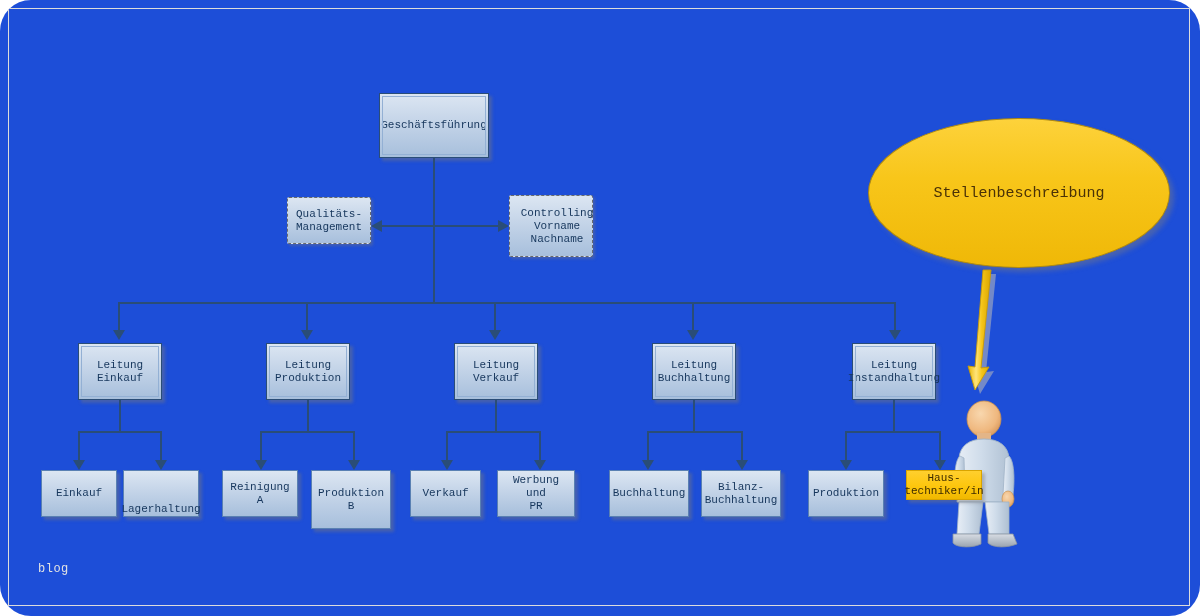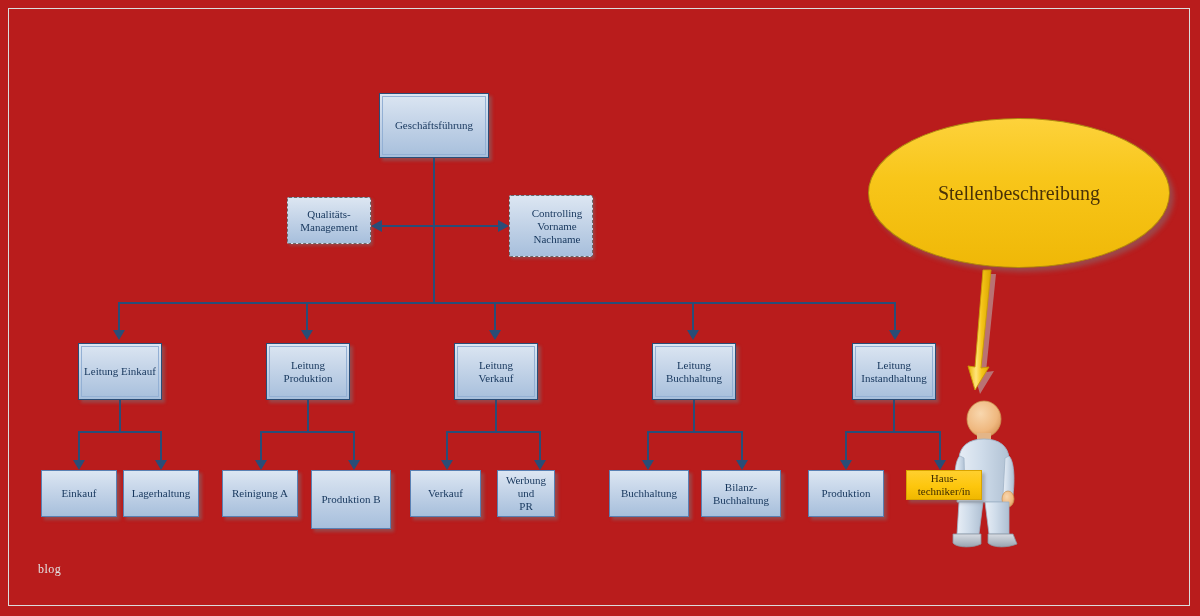--- a/index.html
+++ b/index.html
@@ -4,23 +4,24 @@
 <style>
   html, body {
     margin: 0;
     padding: 0;
     background: #ffffff;
   }
   #canvas {
     position: relative;
     width: 1200px;
     height: 616px;
-    background: #b91c1c;
-    font-family: Liberation Serif, serif;
+    background: #1d4ed8;
+    font-family: Liberation Mono, monospace;
     overflow: hidden;
+    border-radius: 31px;
   }
   #frame {
     position: absolute;
     left: 8px;
     top: 8px;
     width: 1182px;
     height: 598px;
     border: 1px solid #dcdcdc;
     box-sizing: border-box;
     pointer-events: none;
@@ -113,21 +114,21 @@
     width: 300px;
     height: 148px;
     border-radius: 50%;
     background: linear-gradient(to bottom, #fdd23b 0%, #f8c61a 40%, #efb807 100%);
     border: 1px solid #b08a10;
     box-shadow: 4px 4px 5px rgba(125,125,130,0.45);
     display: flex;
     align-items: center;
     justify-content: center;
     color: #4a3207;
-    font-size: 20px;
+    font-size: 15px;
   }
 
   
   #bigarrow {
     position: absolute;
     left: 952px;
     top: 268px;
     width: 60px;
     height: 128px;
   }
@@ -278,33 +279,33 @@
     <path d="M16 104 L14 136 L36 136 L40 104 Z" fill="url(#suitG)" stroke="#9fb2c6" stroke-width="0.8"></path>
     <path d="M42 104 L46 136 L66 136 L66 104 Z" fill="url(#suitG)" stroke="#9fb2c6" stroke-width="0.8"></path>
 
     <path d="M10 136 L38 136 L38 146 C30 150 14 150 10 145 Z" fill="url(#shoeG)" stroke="#8b95a1" stroke-width="0.8"></path>
     <path d="M45 136 L70 136 L74 146 C64 150 50 150 45 145 Z" fill="url(#shoeG)" stroke="#8b95a1" stroke-width="0.8"></path>
   </svg>
 
   <div class="node single" style="left:41px; top:470px; width:76px; height:47px;">
     <span class="lbl">Einkauf</span>
   </div>
-  <div class="node single" style="left:123px; top:470px; width:76px; height:47px;">
+  <div class="node single" style="left:123px; top:470px; width:76px; height:47px;align-items:flex-end;">
     <span class="lbl">Lagerhaltung</span>
   </div>
   <div class="node single" style="left:222px; top:470px; width:76px; height:47px;">
     <span class="lbl">Reinigung A</span>
   </div>
   <div class="node single" style="left:311px; top:470px; width:80px; height:59px;">
     <span class="lbl">Produktion B</span>
   </div>
   <div class="node single" style="left:410px; top:470px; width:71px; height:47px;">
     <span class="lbl">Verkauf</span>
   </div>
-  <div class="node single" style="left:497px; top:470px; width:58px; height:47px;">
+  <div class="node single" style="left:497px; top:470px; width:78px; height:47px;">
     <span class="lbl">Werbung und<br>PR</span>
   </div>
   <div class="node single" style="left:609px; top:470px; width:80px; height:47px;">
     <span class="lbl">Buchhaltung</span>
   </div>
   <div class="node single" style="left:701px; top:470px; width:80px; height:47px;">
     <span class="lbl">Bilanz-<br>Buchhaltung</span>
   </div>
   <div class="node single" style="left:808px; top:470px; width:76px; height:47px;">
     <span class="lbl">Produktion</span>

